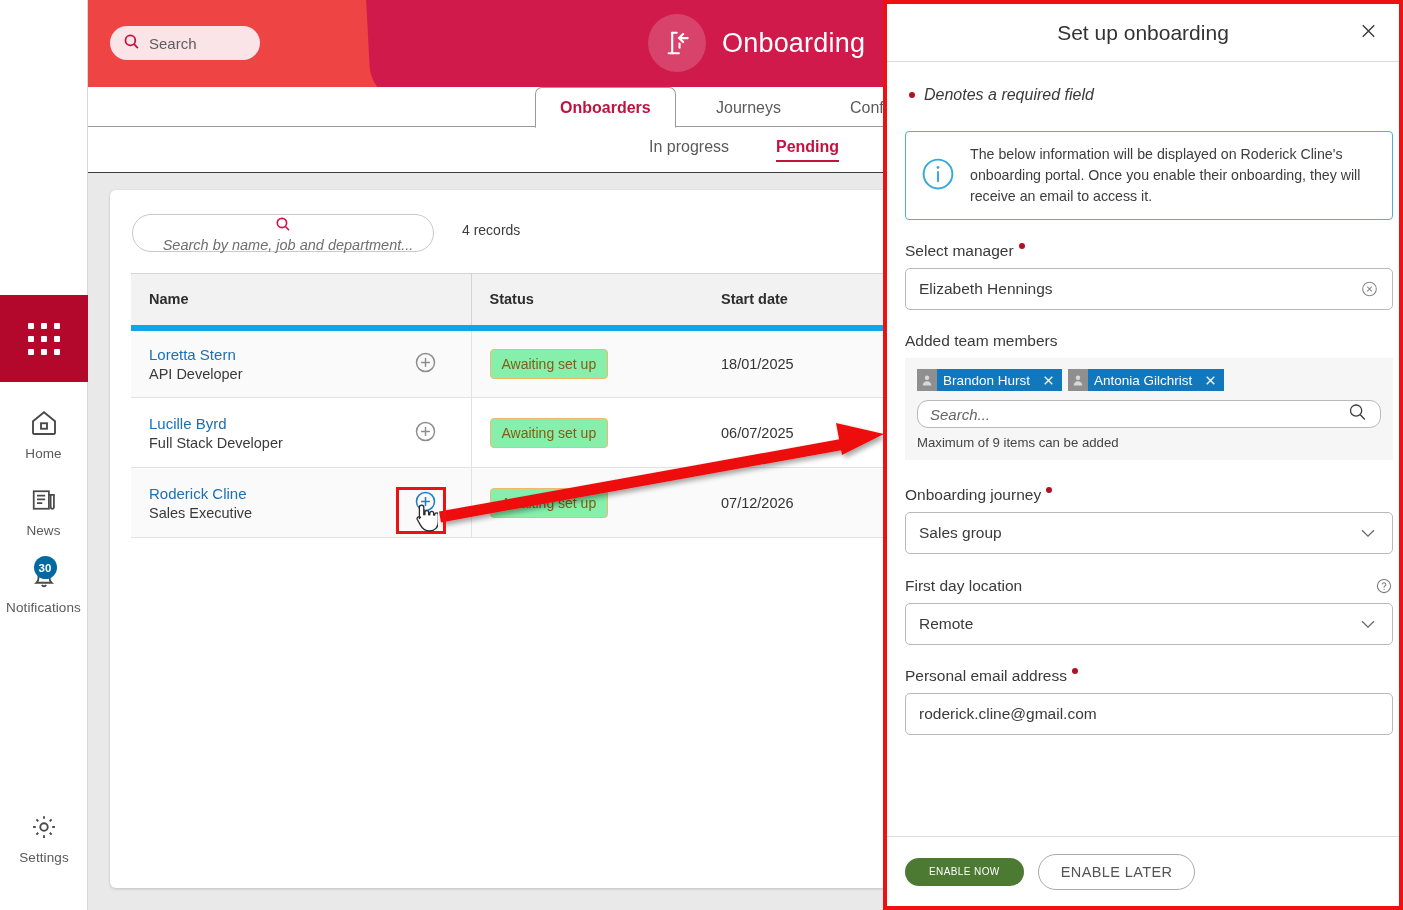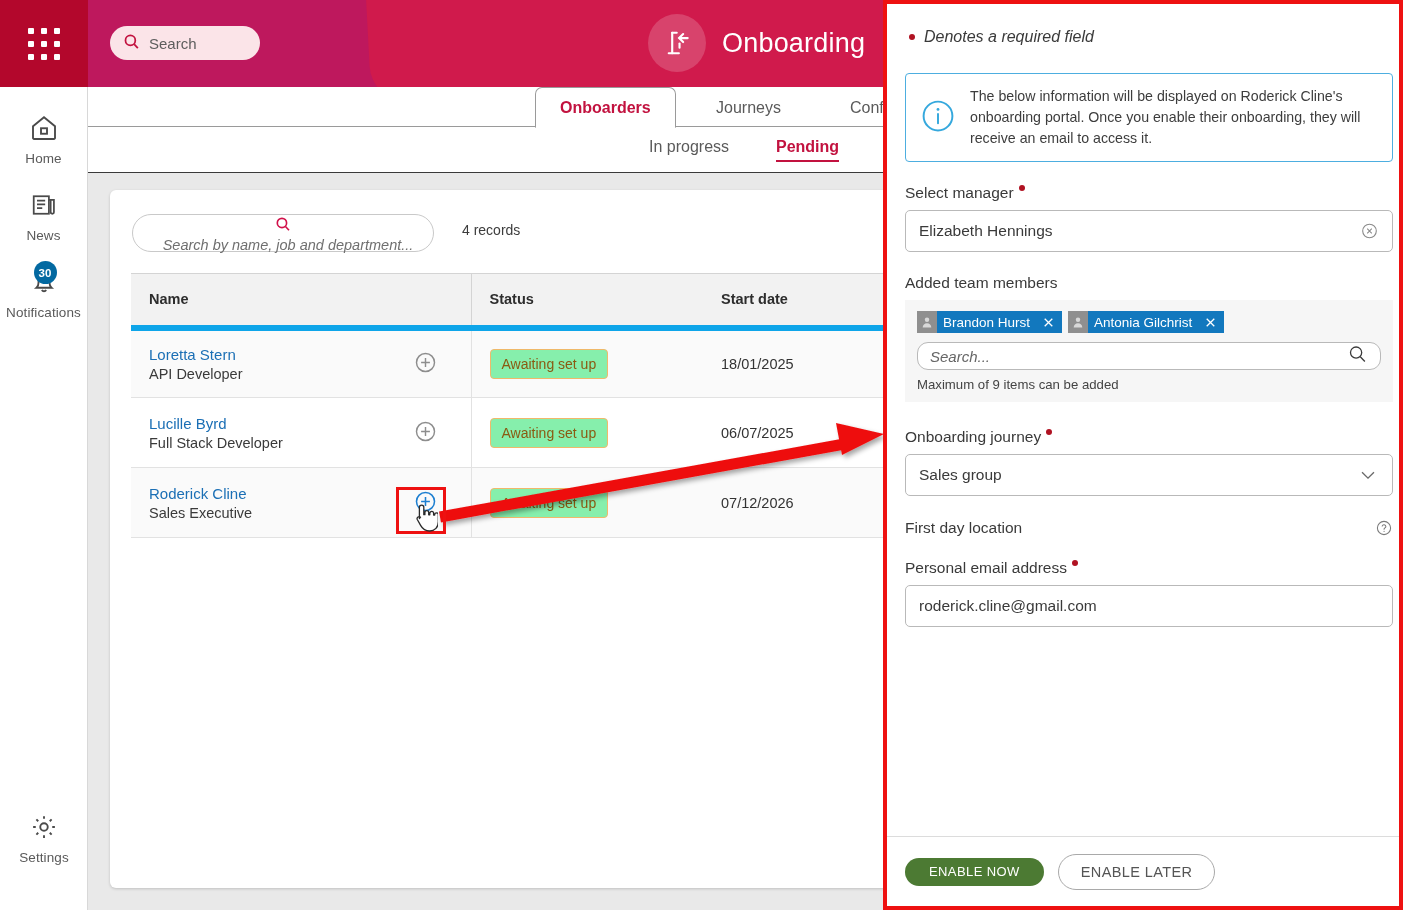--- a/index.html
+++ b/index.html
@@ -8,21 +8,21 @@
     font-family: "Liberation Sans", sans-serif;
     background: #ffffff;
     overflow: hidden;
   }
   #root { position: relative; width: 1403px; height: 910px; background:#ffffff; }
 
   
   .rail {
     position: absolute; left: 0; top: 0; width: 88px; height: 910px;
     background: #ffffff; border-right: 1px solid #d8d8d8;
-    display: flex; flex-direction: column; align-items: center;
+    display: flex; flex-direction: column; align-items: center; justify-content: center;
   }
   .rail-logo {
     width: 88px; height: 87px; background: #b3072c;
     display: flex; align-items: center; justify-content: center;
   }
   .grid9 { display: grid; grid-template-columns: repeat(3, 6px); grid-gap: 7px; }
   .grid9 i { display:block; width: 6px; height: 6px; background: #ffffff; border-radius: 1px; }
 
   .rail-item {
     width: 88px; margin-top: 22px;
@@ -34,21 +34,21 @@
     position: absolute; top: -4px; right: 2px;
     min-width: 23px; height: 23px; border-radius: 50%;
     background: #0369a1; color: #fff; font-size: 11.5px; font-weight: bold;
     display: flex; align-items: center; justify-content: center;
   }
   .rail-settings { position: absolute; bottom: 45px; left: 0; }
 
   
   .header {
     position: absolute; left: 88px; top: 0; width: 1315px; height: 87px;
-    background: #be185d; overflow: hidden;
+    background: #ef4444; overflow: hidden;
   }
   .header .swoosh1 {
     position: absolute; left: 280px; top: -130px; width: 1200px; height: 300px;
     background: #d01a4c; border-radius: 0 0 55% 45%;
     transform: rotate(-3deg);
   }
   .header .swoosh2 {
     position: absolute; left: 930px; top: 20px; width: 700px; height: 300px;
     background: #d8275a; border-radius: 60% 0 0 0; transform: rotate(-8deg);
   }
@@ -193,21 +193,21 @@
 
   .lbl-row { display: flex; align-items: center; justify-content: space-between; }
   .help-ic { cursor: pointer; display:flex; }
 
   .modal-foot {
     flex: 0 0 auto; height: 70px; border-top: 1px solid #dcdcdc;
     display: flex; align-items: center; padding: 0 18px; gap: 14px;
   }
   .btn-primary {
     background: #4c7a33; color: #fff; border: none; border-radius: 20px;
-    height: 28px; padding: 0 24px; font-size: 13px; letter-spacing: .4px; cursor: pointer;
+    height: 28px; padding: 0 24px; font-size: 10px; letter-spacing: .4px; cursor: pointer;
     font-family: "Liberation Sans", sans-serif;
   }
   .btn-ghost {
     background: #fff; color: #555; border: 1px solid #a9a9a9; border-radius: 20px;
     height: 36px; padding: 0 22px; font-size: 14.5px; letter-spacing: .4px; cursor: pointer;
     font-family: "Liberation Sans", sans-serif;
   }
 </style>
 </head>
 <body>
@@ -418,20 +418,28 @@
   <div class="hl-box"></div>
 
   <span class="cursor-hand">
     <svg width="26" height="32" viewBox="0 0 26 32">
       <path d="M7.4 17.5V6.3a2.2 2.2 0 0 1 4.4 0v7.4h1.1v-2.2a1.9 1.9 0 0 1 3.8 0v2.3h1.1v-1.5a1.9 1.9 0 0 1 3.8 0v1.7h1.1v-.4a1.8 1.8 0 0 1 3.6 0v7.1c0 5.3-3.4 9.3-8.6 9.3-5 0-7.2-2.2-9.1-5.6l-3.3-5.9a2 2 0 0 1 3.2-2.3z" fill="#ffffff" stroke="#2a2a2a" stroke-width="1.3" stroke-linejoin="round"></path>
     </svg>
   </span>
 
   <div class="modal">
 
+    <div class="modal-head">
+      <span class="modal-title">Set up onboarding</span>
+      <span class="modal-close">
+        <svg width="21" height="21" viewBox="0 0 24 24" stroke="#3a3a3a" stroke-width="1.6" fill="none">
+          <path d="M5.5 5.5 18.5 18.5M18.5 5.5 5.5 18.5"></path>
+        </svg>
+      </span>
+    </div>
 
     <div class="modal-body">
 
       <div class="req-note">
         <span class="dot"></span>
         <span>Denotes a required field</span>
       </div>
 
       <div class="infobox">
         <span style="flex:0 0 auto;">
@@ -529,20 +537,28 @@
         <div class="fld-label lbl-row">
           <span>First day location</span>
           <span class="help-ic">
             <svg width="18" height="18" viewBox="0 0 24 24" fill="none" stroke="#7a7a7a" stroke-width="1.4">
               <circle cx="12" cy="12" r="8.8"></circle>
               <path d="M9.6 9.4a2.5 2.5 0 0 1 4.9.6c0 1.7-2.4 1.9-2.4 3.5" stroke-linecap="round"></path>
               <circle cx="12.1" cy="16.4" r="0.85" fill="#7a7a7a" stroke="none"></circle>
             </svg>
           </span>
         </div>
+        <div class="ctl">
+          <span class="val">Remote</span>
+          <span class="end">
+            <svg width="22" height="22" viewBox="0 0 24 24" fill="none" stroke="#6a6a6a" stroke-width="1.5">
+              <path d="M5.5 9 12 15.4 18.5 9"></path>
+            </svg>
+          </span>
+        </div>
       </div>
 
       <div class="fld" style="margin-top:22px;">
         <div class="fld-label">
           <span>Personal email address</span>
           <span class="rdot"></span>
         </div>
         <div class="ctl">
           <span class="val">roderick.cline@gmail.com</span>
         </div>

